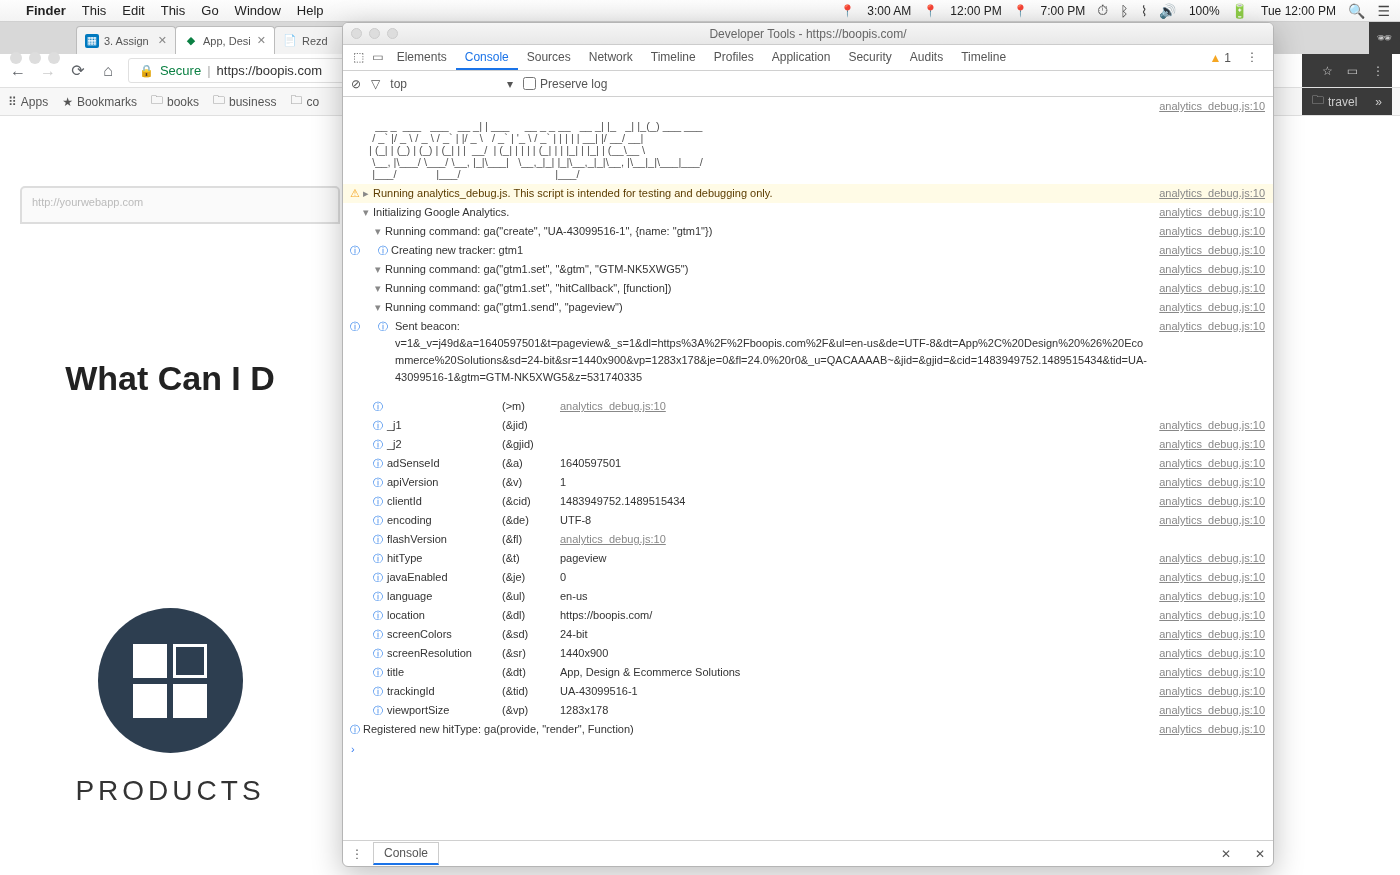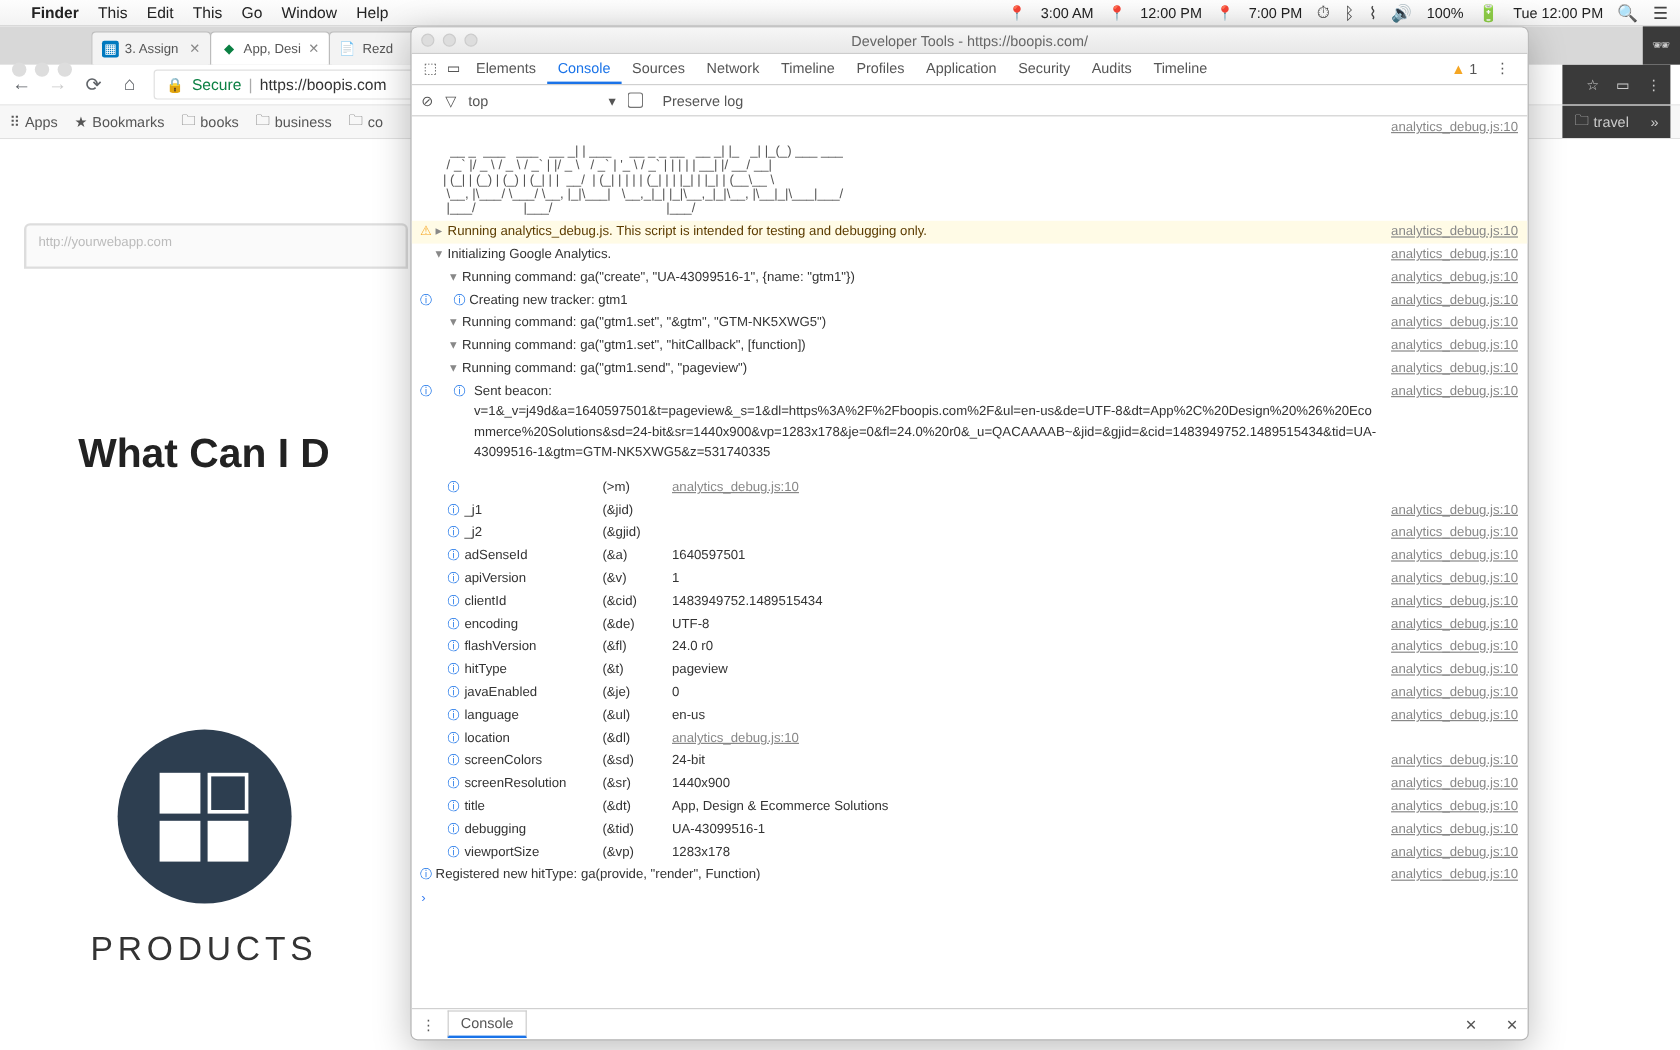--- a/index.html
+++ b/index.html
@@ -229,21 +229,21 @@
       </span>
     <span class="t">⋮</span>
   </div>
   <div class="dev-filter">
     <span>⊘</span>
     <span>▽</span>
     <span class="sel">
         <span>top</span>
         <span>▾</span>
       </span>
-    <label style="display:flex;align-items:center;gap:16px;">
+    <label style="display:flex;align-items:center;gap:4px;">
         <input type="checkbox" style="">
         <span>Preserve log</span>
       </label>
   </div>
 
   <div class="console">
     <div class="row">
         <span class="gut"></span>
         <span class="msg"></span>
         <span class="src">analytics_debug.js:10</span>
@@ -357,21 +357,20 @@
           <span class="gut"></span>
           <span class="c1">encoding</span>
           <span class="c2">(&amp;de)</span>
           <span class="c3">UTF-8</span>
           <span class="src">analytics_debug.js:10</span>
         </div>
         <div class="param-row">
           <span class="gut"></span>
           <span class="c1">flashVersion</span>
           <span class="c2">(&amp;fl)</span>
-          <span class="c3">24.0 r0</span>
           <span class="src">analytics_debug.js:10</span>
         </div>
         <div class="param-row">
           <span class="gut"></span>
           <span class="c1">hitType</span>
           <span class="c2">(&amp;t)</span>
           <span class="c3">pageview</span>
           <span class="src">analytics_debug.js:10</span>
         </div>
         <div class="param-row">
@@ -385,20 +384,21 @@
           <span class="gut"></span>
           <span class="c1">language</span>
           <span class="c2">(&amp;ul)</span>
           <span class="c3">en-us</span>
           <span class="src">analytics_debug.js:10</span>
         </div>
         <div class="param-row">
           <span class="gut"></span>
           <span class="c1">location</span>
           <span class="c2">(&amp;dl)</span>
+          <span class="c3"><span class="link">https://boopis.com/</span></span>
           <span class="src">analytics_debug.js:10</span>
         </div>
         <div class="param-row">
           <span class="gut"></span>
           <span class="c1">screenColors</span>
           <span class="c2">(&amp;sd)</span>
           <span class="c3">24-bit</span>
           <span class="src">analytics_debug.js:10</span>
         </div>
         <div class="param-row">
@@ -410,21 +410,21 @@
         </div>
         <div class="param-row">
           <span class="gut"></span>
           <span class="c1">title</span>
           <span class="c2">(&amp;dt)</span>
           <span class="c3">App, Design &amp; Ecommerce Solutions</span>
           <span class="src">analytics_debug.js:10</span>
         </div>
         <div class="param-row">
           <span class="gut"></span>
-          <span class="c1">debugging</span>
+          <span class="c1">trackingId</span>
           <span class="c2">(&amp;tid)</span>
           <span class="c3">UA-43099516-1</span>
           <span class="src">analytics_debug.js:10</span>
         </div>
         <div class="param-row">
           <span class="gut"></span>
           <span class="c1">viewportSize</span>
           <span class="c2">(&amp;vp)</span>
           <span class="c3">1283x178</span>
           <span class="src">analytics_debug.js:10</span>

